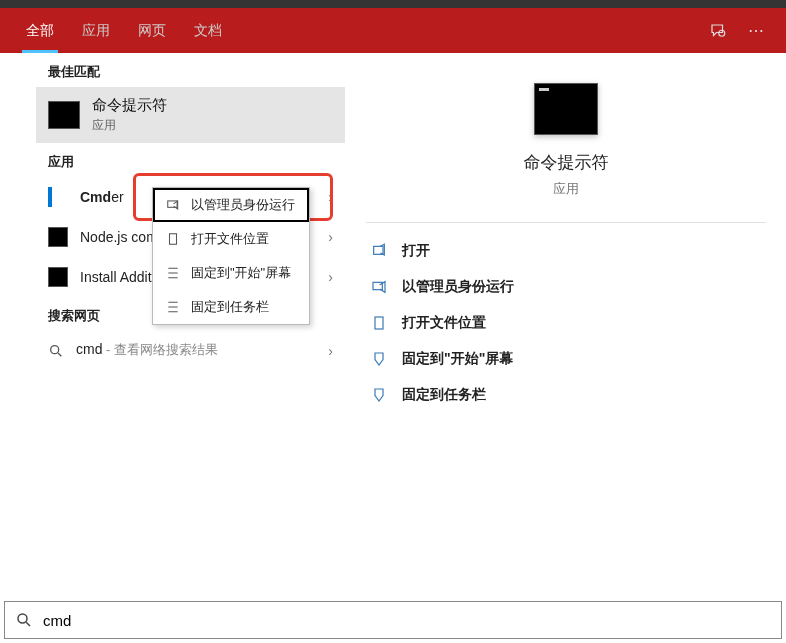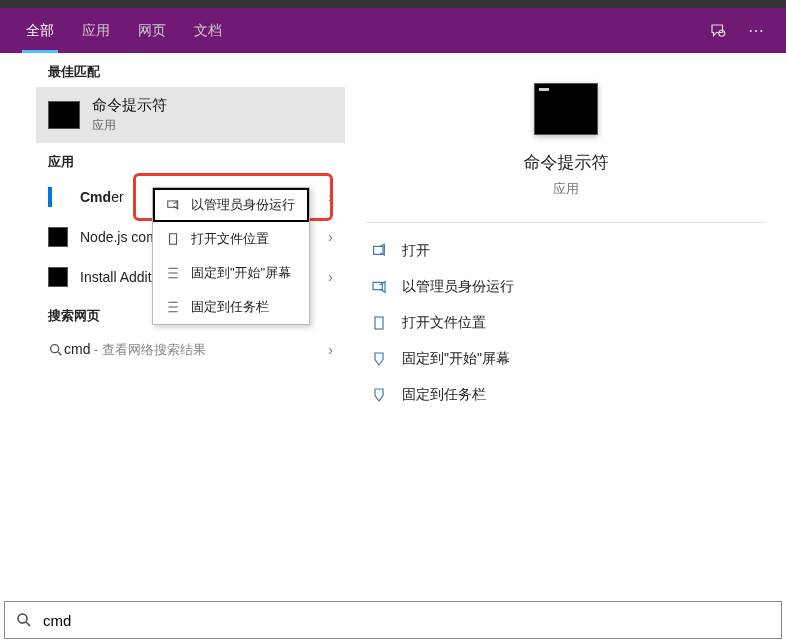--- a/index.html
+++ b/index.html
@@ -1,20 +1,20 @@
 <!DOCTYPE html>
 <html><head>
 <meta charset="utf-8">
 <style>
 * { margin: 0; padding: 0; box-sizing: border-box; font-family: "Microsoft YaHei", "Segoe UI", sans-serif; }
 body { width: 786px; height: 643px; background: #fff; overflow: hidden; position: relative; }
 
 .titlebar { height: 8px; background: #343434; }
 
-.tab-row { height: 45px; background: #701a75; display: flex; align-items: center; padding: 0 12px; color: #ccc; position: relative; }
+.tab-row { height: 45px; background: #b91c1c; display: flex; align-items: center; padding: 0 12px; color: #ccc; position: relative; }
 .tab { padding: 0 14px; height: 45px; display: flex; align-items: center; font-size: 14px; cursor: pointer; position: relative; }
 .tab.active { color: #fff; }
 .tab.active::after { content: ""; position: absolute; bottom: 0; left: 10px; right: 10px; height: 3px; background: #4cc2ff; }
 .tab-more .chev { margin-left: 4px; font-size: 10px; }
 .tab-spacer { flex: 1; }
 .tab-right { display: flex; align-items: center; gap: 18px; padding-right: 8px; }
 .icon-btn { width: 20px; height: 20px; color: #ddd; display: flex; align-items: center; justify-content: center; cursor: pointer; font-size: 16px; }
 
 .main { display: flex; height: calc(643px - 8px - 45px - 42px); }
 .left-pane { width: 345px; background: #fff; position: relative; overflow: hidden; padding-left: 36px; }
@@ -26,40 +26,40 @@
 .bm-text .title { font-size: 15px; color: #111; }
 .bm-text .sub { font-size: 12px; color: #666; margin-top: 2px; }
 
 .app-row { display: flex; align-items: center; padding: 8px 12px; gap: 12px; position: relative; min-height: 40px; }
 .app-row .icon-sq { width: 20px; height: 20px; background: #000; border: 1px solid #555; }
 .app-row .icon-blue { width: 20px; height: 20px; background: #fff; border-left: 4px solid #0078d4; }
 .app-row .label { font-size: 14px; color: #222; flex: 1; }
 .app-row .chev-r { color: #777; font-size: 14px; }
 .bold-prefix { font-weight: 700; }
 
-.web-row { display: flex; align-items: center; padding: 10px 12px; }
+.web-row { display: flex; align-items: flex-end; padding: 10px 12px; gap: 12px; }
 .web-row .search-ico { width: 16px; height: 16px; color: #555; }
 .web-row .label { font-size: 14px; color: #222; }
 .web-row .sub { color: #888; font-size: 13px; }
 .web-row .chev-r { color: #777; font-size: 14px; margin-left: auto; }
 
 .context-menu { position: absolute; left: 152px; top: 134px; width: 158px; background: #fff; border: 1px solid #bbb; box-shadow: 2px 2px 6px rgba(0,0,0,0.2); z-index: 10; }
 .ctx-item { display: flex; align-items: center; gap: 10px; padding: 8px 12px; font-size: 13px; color: #222; cursor: pointer; }
 .ctx-item.highlighted { border: 2px solid #000; padding: 6px 10px; }
 .ctx-icon { width: 16px; height: 16px; color: #555; display: flex; align-items: center; justify-content: center; }
 .red-box { position: absolute; left: 133px; top: 120px; width: 200px; height: 48px; border: 3px solid #e63e2e; border-radius: 6px; z-index: 9; pointer-events: none; }
 
 .preview-card { margin: 0 16px; background: #fff; border-radius: 2px; padding: 20px 0 14px; text-align: center; }
 .preview-thumb { width: 64px; height: 52px; background: #000; margin: 0 auto 16px; border: 1px solid #555; box-shadow: 0 2px 6px rgba(0,0,0,.25); position: relative; }
 .preview-thumb::after { content: ""; position: absolute; top: 4px; left: 4px; width: 10px; height: 3px; background: #ccc; }
 .preview-title { font-size: 17px; color: #222; }
 .preview-sub { font-size: 13px; color: #777; margin-top: 6px; }
 .preview-divider { height: 1px; background: #e3e3e3; margin: 10px 20px 6px; }
 
-.action-list { padding: 4px 0; }
+.action-list { padding: 4px 0; font-weight: bold; }
 .action-item { display: flex; align-items: center; gap: 14px; padding: 9px 24px; font-size: 14px; color: #222; cursor: pointer; }
 .action-item .ico { width: 18px; height: 18px; color: #3a79b6; display: flex; align-items: center; justify-content: center; }
 
 .search-bar { position: absolute; left: 4px; right: 4px; bottom: 4px; height: 38px; background: #fff; border: 1px solid #888; display: flex; align-items: center; padding: 0 10px; gap: 10px; }
 .search-bar .mag { color: #444; }
 .search-bar input { border: none; outline: none; font-size: 15px; flex: 1; background: transparent; }
 
 svg { display: block; }
 </style>
 </head>

